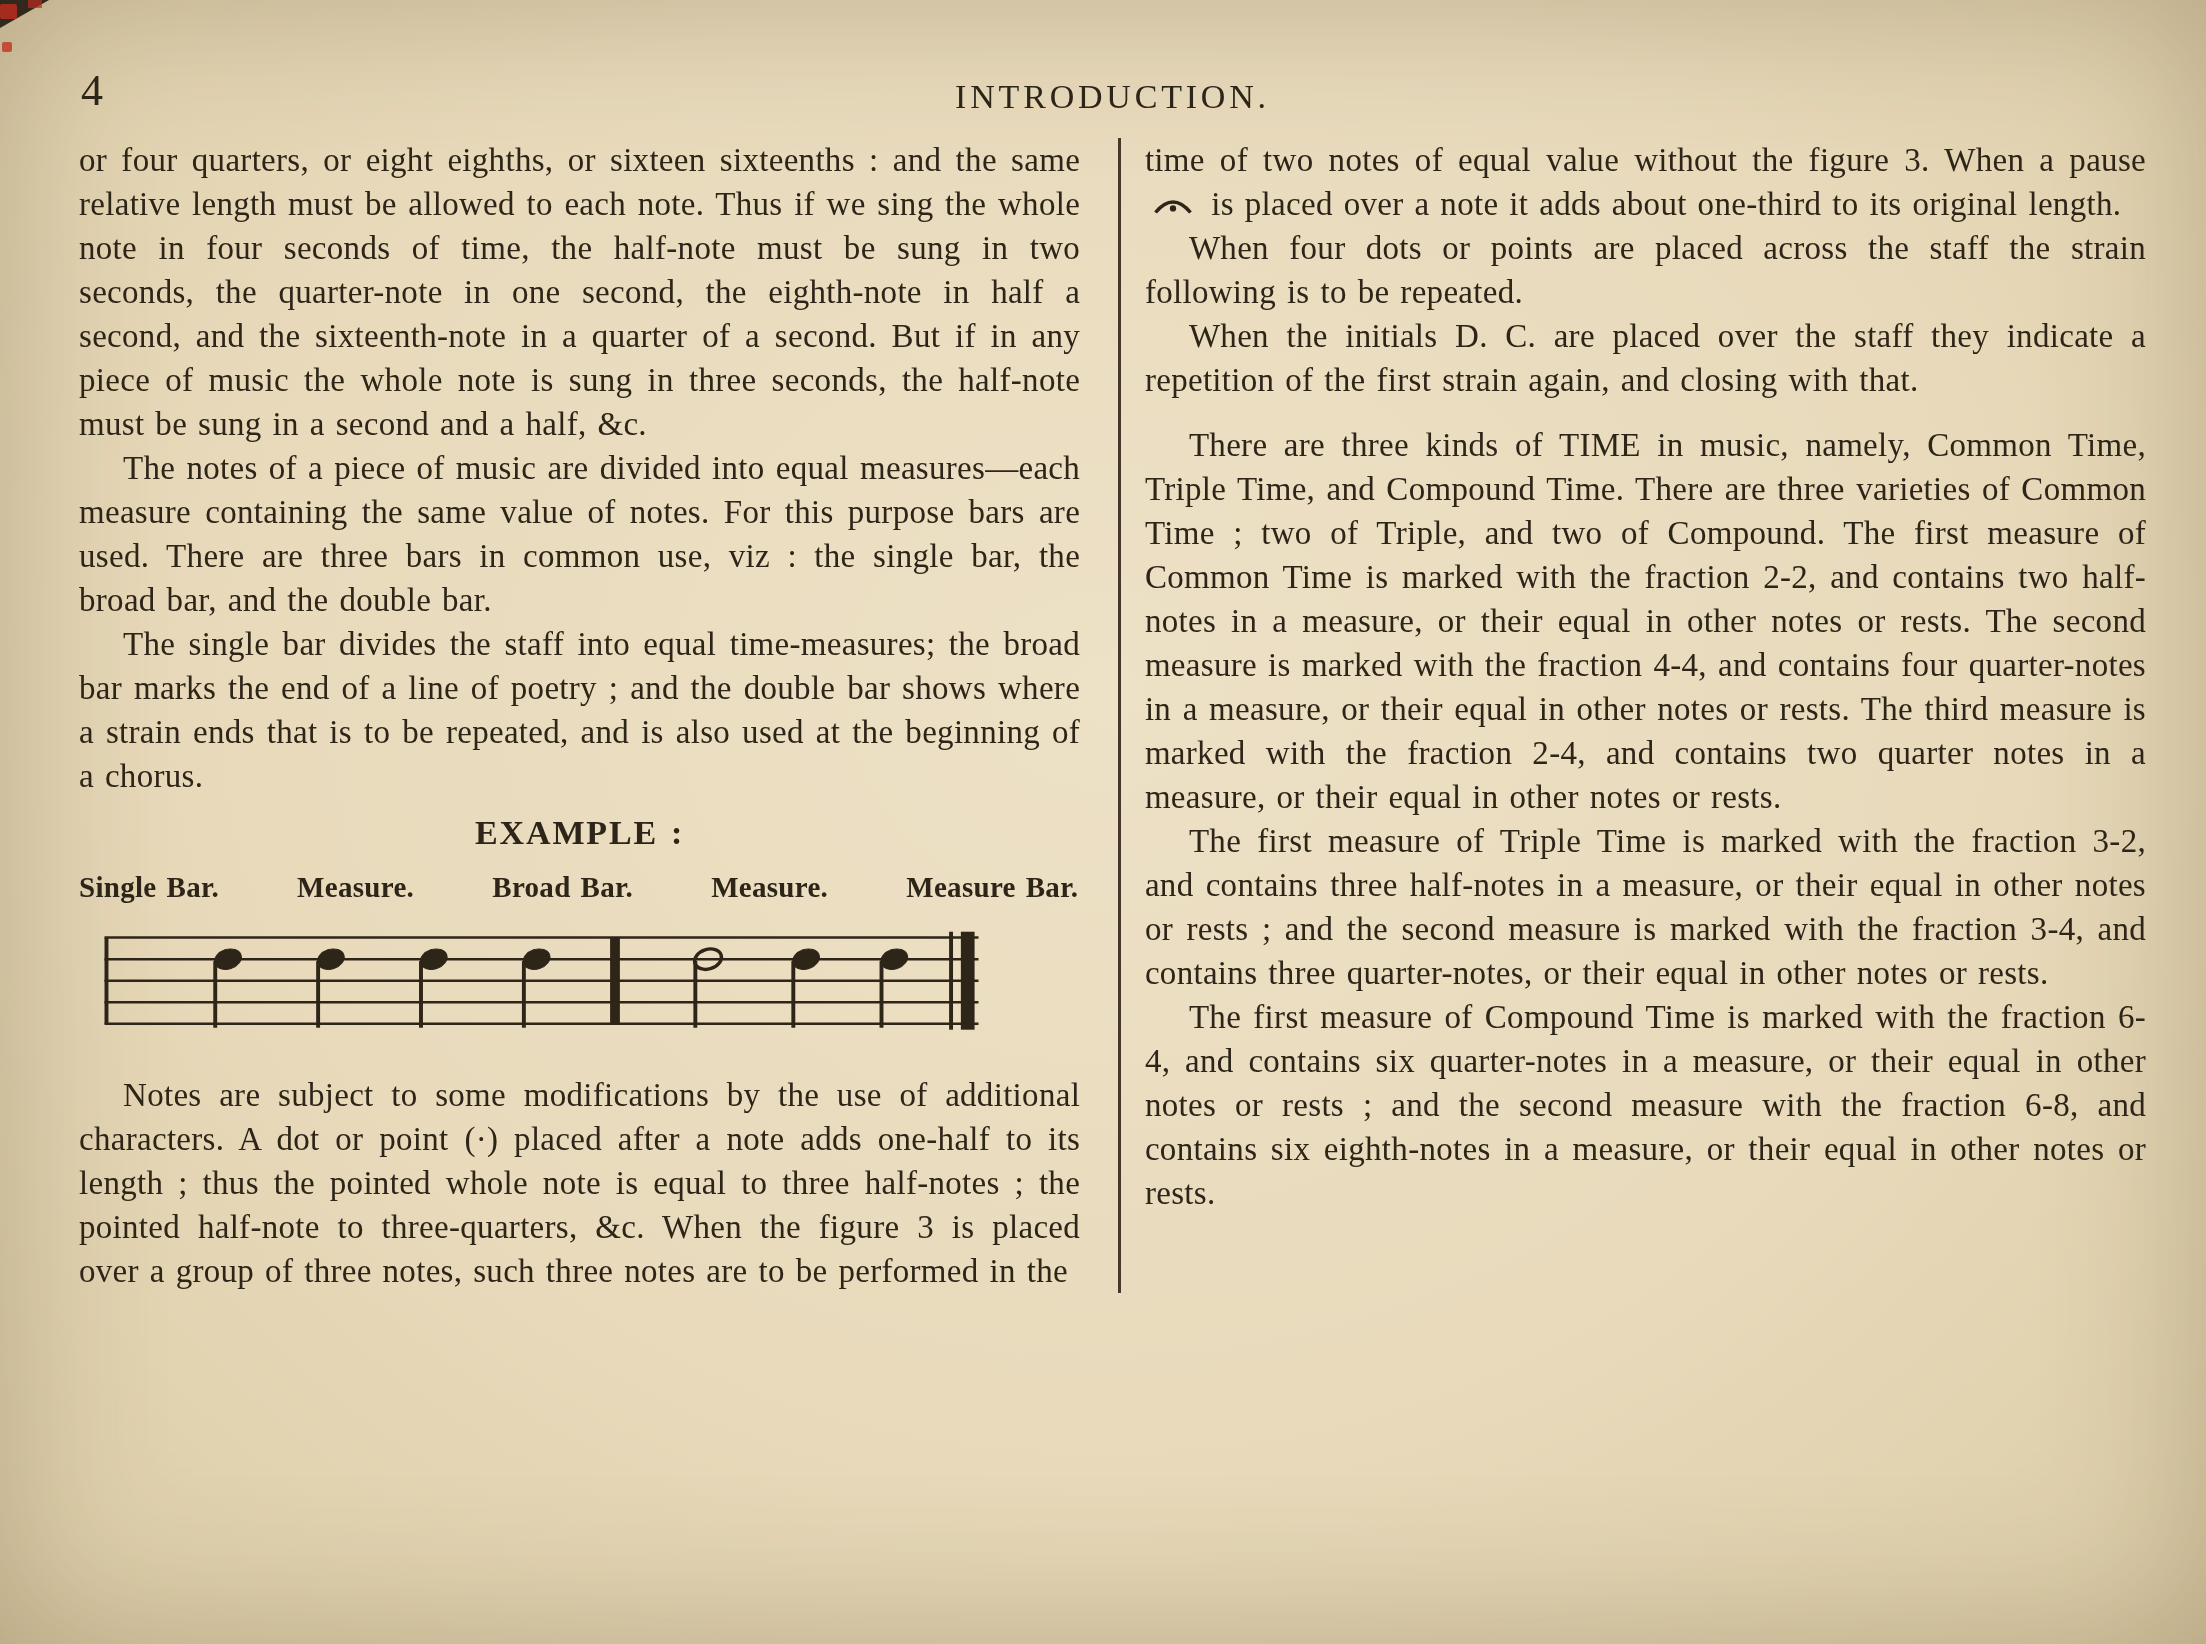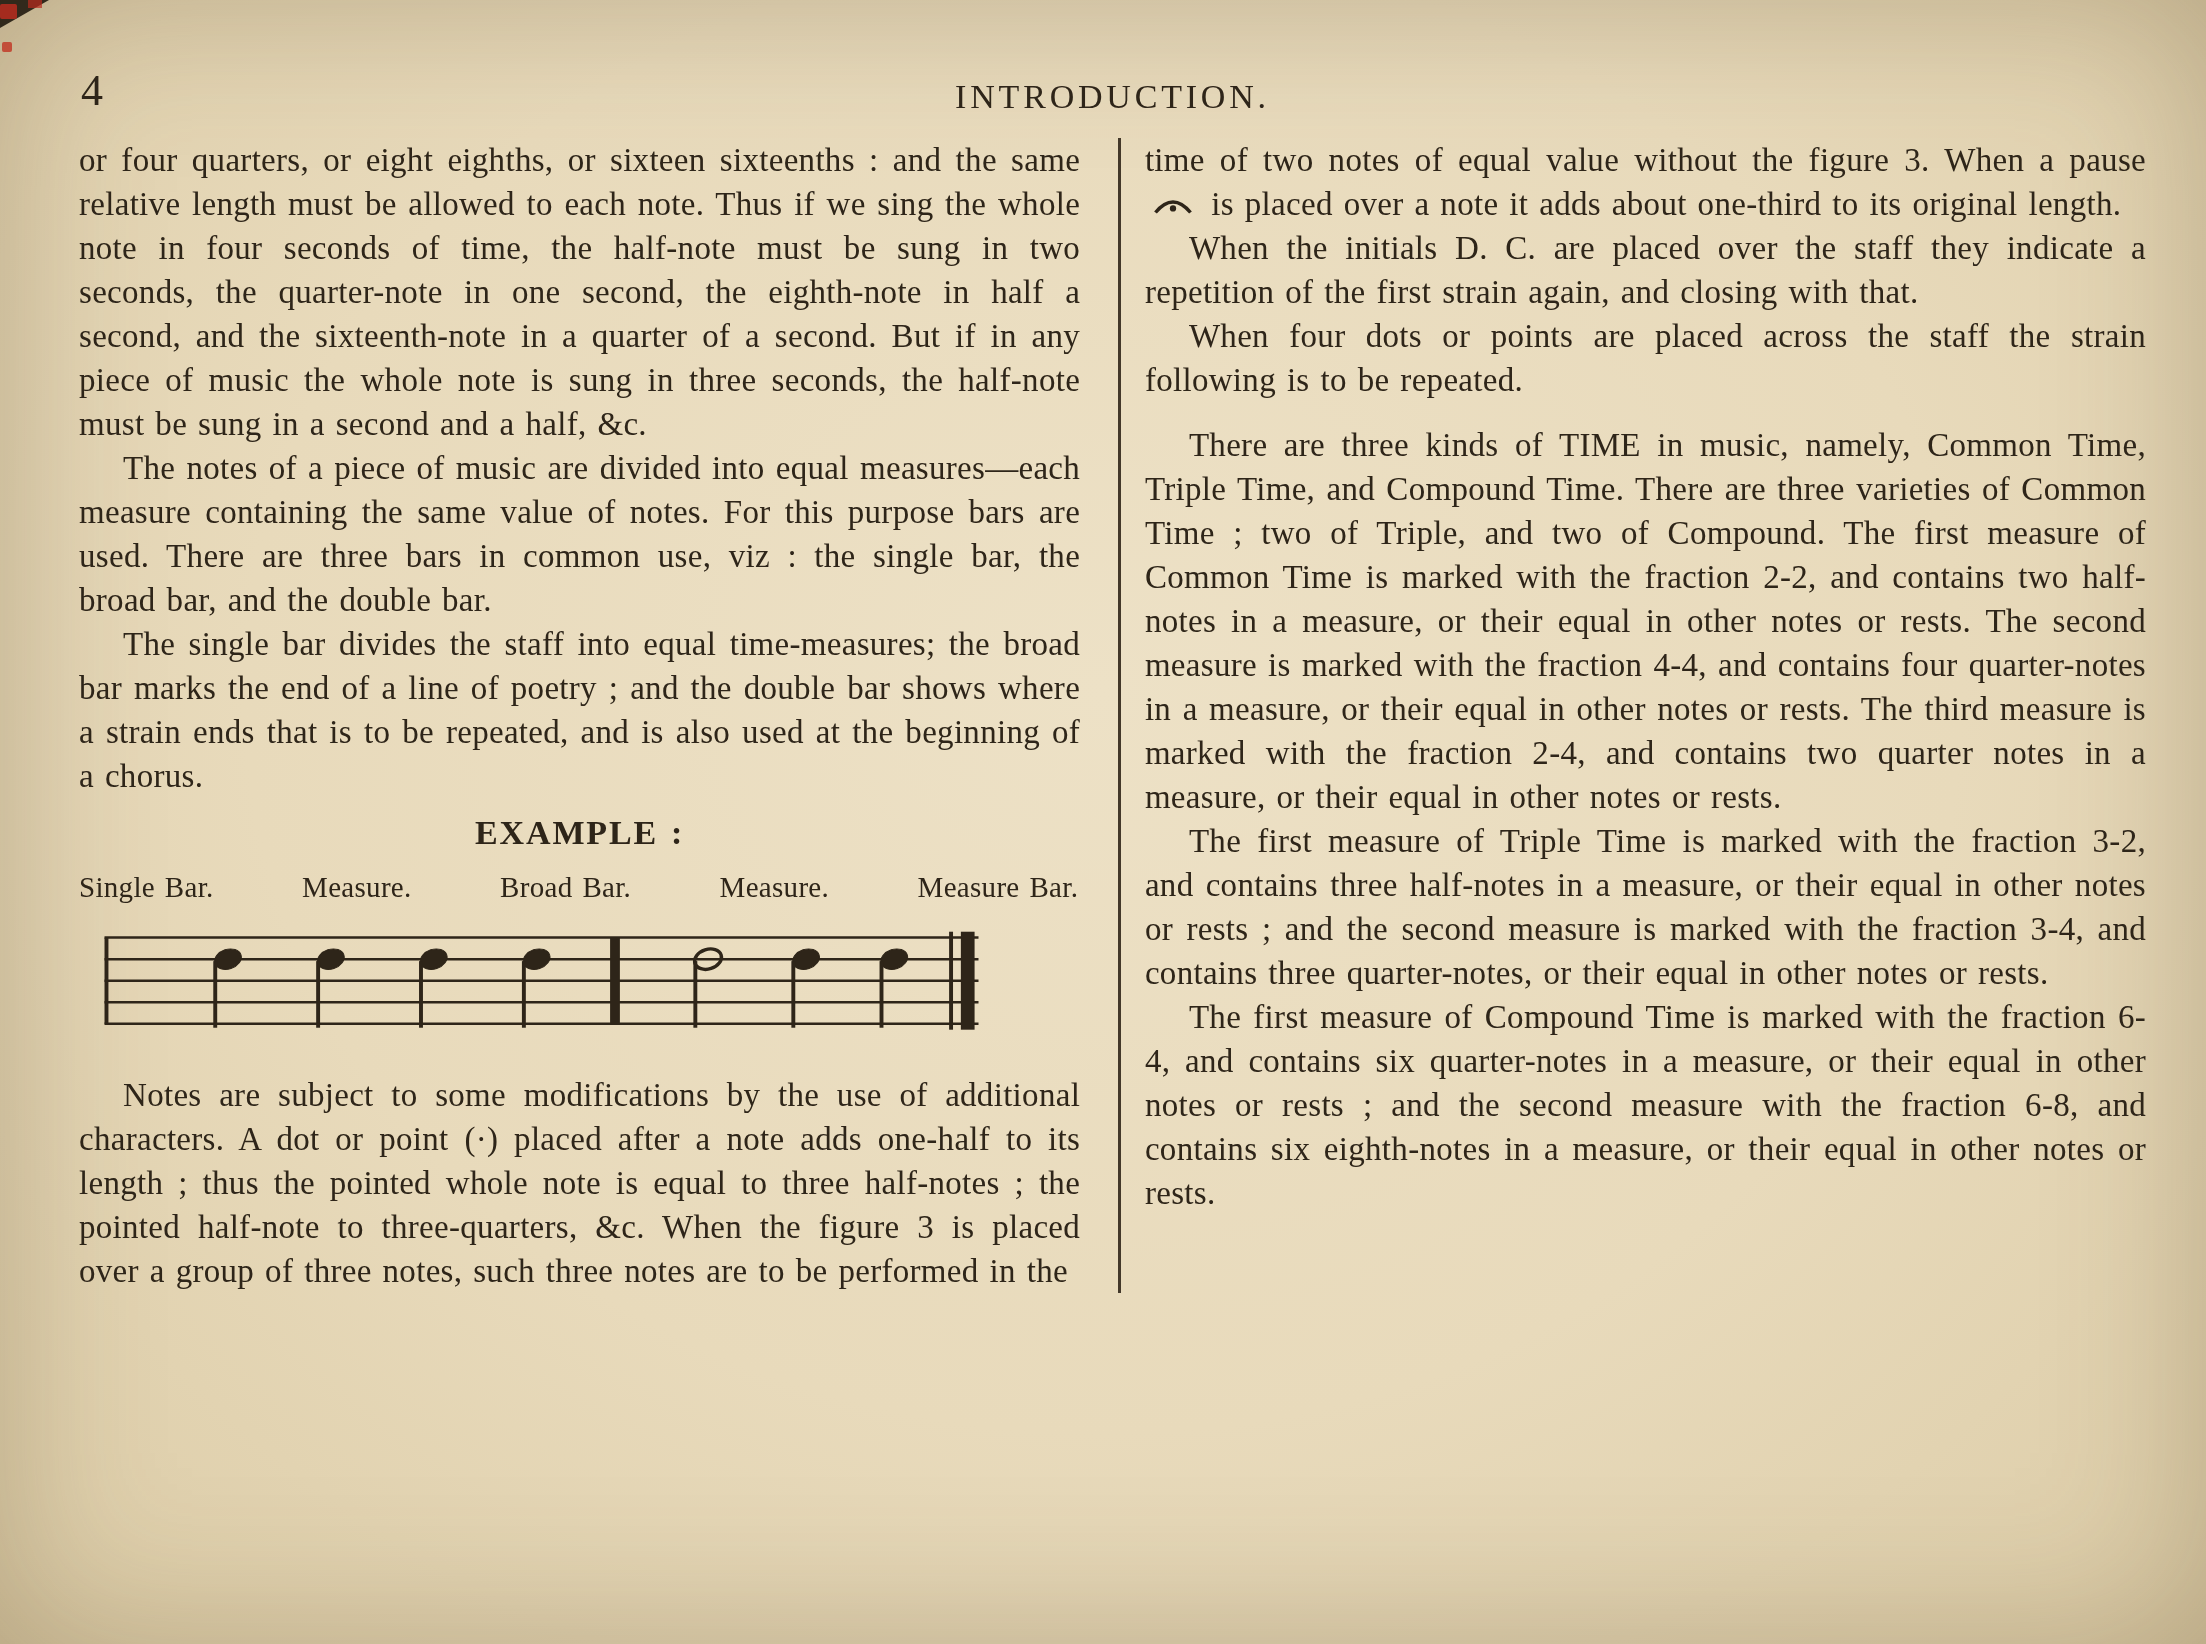--- a/index.html
+++ b/index.html
@@ -57,21 +57,21 @@
     text-align: center;
     font-weight: bold;
     font-size: 34px;
     letter-spacing: 1.9px;
     margin: 13.2px 0 9.5px 0;
     text-indent: 0;
   }
   .staff-labels {
     display: flex;
     justify-content: space-between;
-    font-weight: normal;
+    font-weight: bold;
     font-size: 29px;
     margin: 1.9px 1.9px 9.5px 0;
   }
   .staff-svg { display: block; width: 92%; height: auto; margin: 5.7px 0 17px 1.9px; }
 
   .fermata {
     display: inline-block;
     width: 44px; height: 21px;
     vertical-align: -0.9px;
     margin: 0 5.7px;
@@ -155,22 +155,22 @@
 
     <div class="column right">
       <p>
         <span>time of two notes of equal value without the figure 3.  When a pause</span>
         <svg class="fermata" viewBox="0 0 36 18">
           <path d="M3 15 Q18 -3 33 15" fill="none" stroke="#2e2519" stroke-width="3"></path>
           <circle cx="18" cy="11.5" r="2.7" fill="#2e2519"></circle>
         </svg>
         <span>is placed over a note it adds about one-third to its original length.</span>
       </p>
+      <p class="indent">When four dots or points are placed across the staff the strain following is to be repeated.</p>
       <p class="indent">When the initials D. C. are placed over the staff they indicate a repetition of the first strain again, and closing with that.</p>
-      <p class="indent">When four dots or points are placed across the staff the strain following is to be repeated.</p>
       <p class="indent gap-before">There are three kinds of TIME in music, namely, Common Time, Triple Time, and Compound Time. There are three varieties of Common Time ; two of Triple, and two of Compound.  The first measure of Common Time is marked with the fraction 2-2, and contains two half-notes in a measure, or their equal in other notes or rests.  The second measure is marked with the fraction 4-4, and contains four quarter-notes in a measure, or their equal in other notes or rests.  The third measure is marked with the fraction 2-4, and contains two quarter notes in a measure, or their equal in other notes or rests.</p>
       <p class="indent">The first measure of Triple Time is marked with the fraction 3-2, and contains three half-notes in a measure, or their equal in other notes or rests ; and the second measure is marked with the fraction 3-4, and contains three quarter-notes, or their equal in other notes or rests.</p>
       <p class="indent">The first measure of Compound Time is marked with the fraction 6-4, and contains six quarter-notes in a measure, or their equal in other notes or rests ; and the second measure with the fraction 6-8, and contains six eighth-notes in a measure, or their equal in other notes or rests.</p>
     </div>
 
   </div>
 </div>
 
 
 </body></html>

